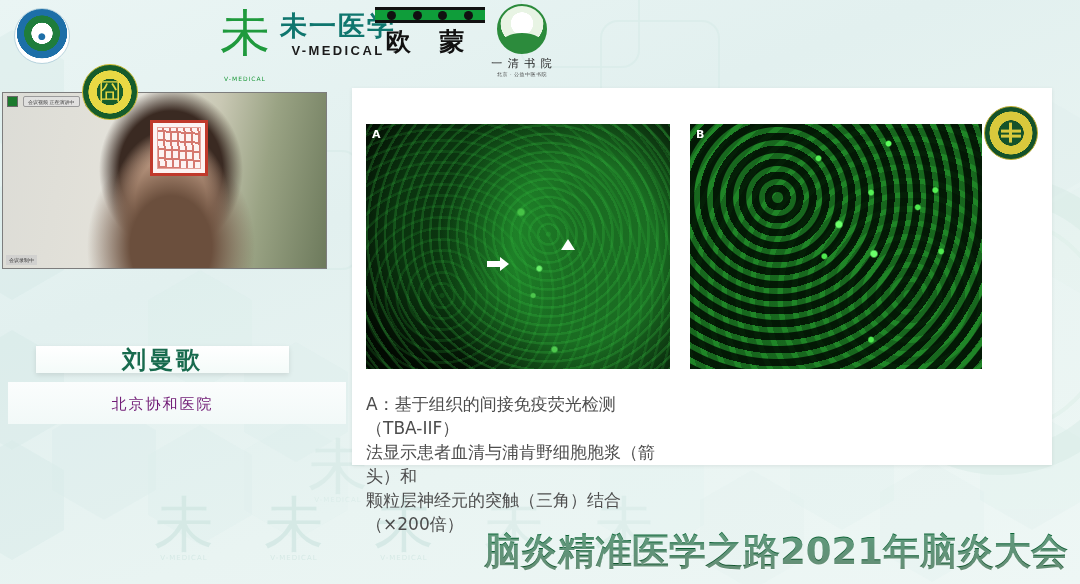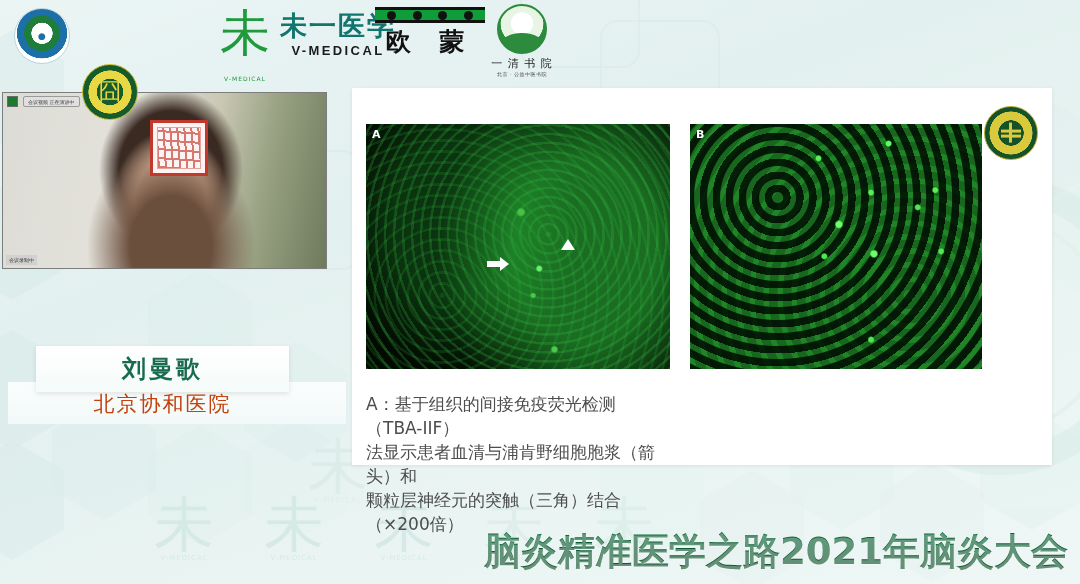--- a/index.html
+++ b/index.html
@@ -234,21 +234,21 @@
     height: 10px;
     background: rgba(205,205,205,.8);
     font-size: 5px; line-height: 10px; color:#333;
     padding: 0 3px; white-space: nowrap;
     z-index: 3;
   }
 
   
   .name-card {
     position: absolute; left: 36px; top: 346px;
-    width: 253px; height: 46px;
+    width: 253px; height: 27px;
     background: linear-gradient(180deg,#ffffff 0%, #f4fbf9 100%);
     box-shadow: 0 2px 5px rgba(0,0,0,.10);
     display: flex; align-items: center; justify-content: center;
     z-index: 4;
   }
   .name-card span {
     font-size: 24px; font-weight: 700; color: #186b4e; letter-spacing: 3px;
     font-family: "DejaVu Sans", sans-serif;
   }
   .name-strip {
@@ -257,21 +257,21 @@
     background: linear-gradient(180deg,#fbfdfd 0%, #f2f9f8 100%);
     z-index: 3;
   }
   .affil {
     position: absolute; left: 36px; top: 385px;
     width: 253px; height: 38px;
     display: flex; align-items: center; justify-content: center;
     z-index: 4;
   }
   .affil span {
-    font-size: 21px; color: #c2410c; letter-spacing: 2px;
+    font-size: 15px; color: #701a75; letter-spacing: 2px;
     font-family: Liberation Serif, serif;
   }
 
   
   .slide {
     position: absolute; left: 352px; top: 88px;
     width: 700px; height: 377px;
     background: #ffffff;
     box-shadow: 0 1px 4px rgba(0,0,0,.08);
     z-index: 4;

